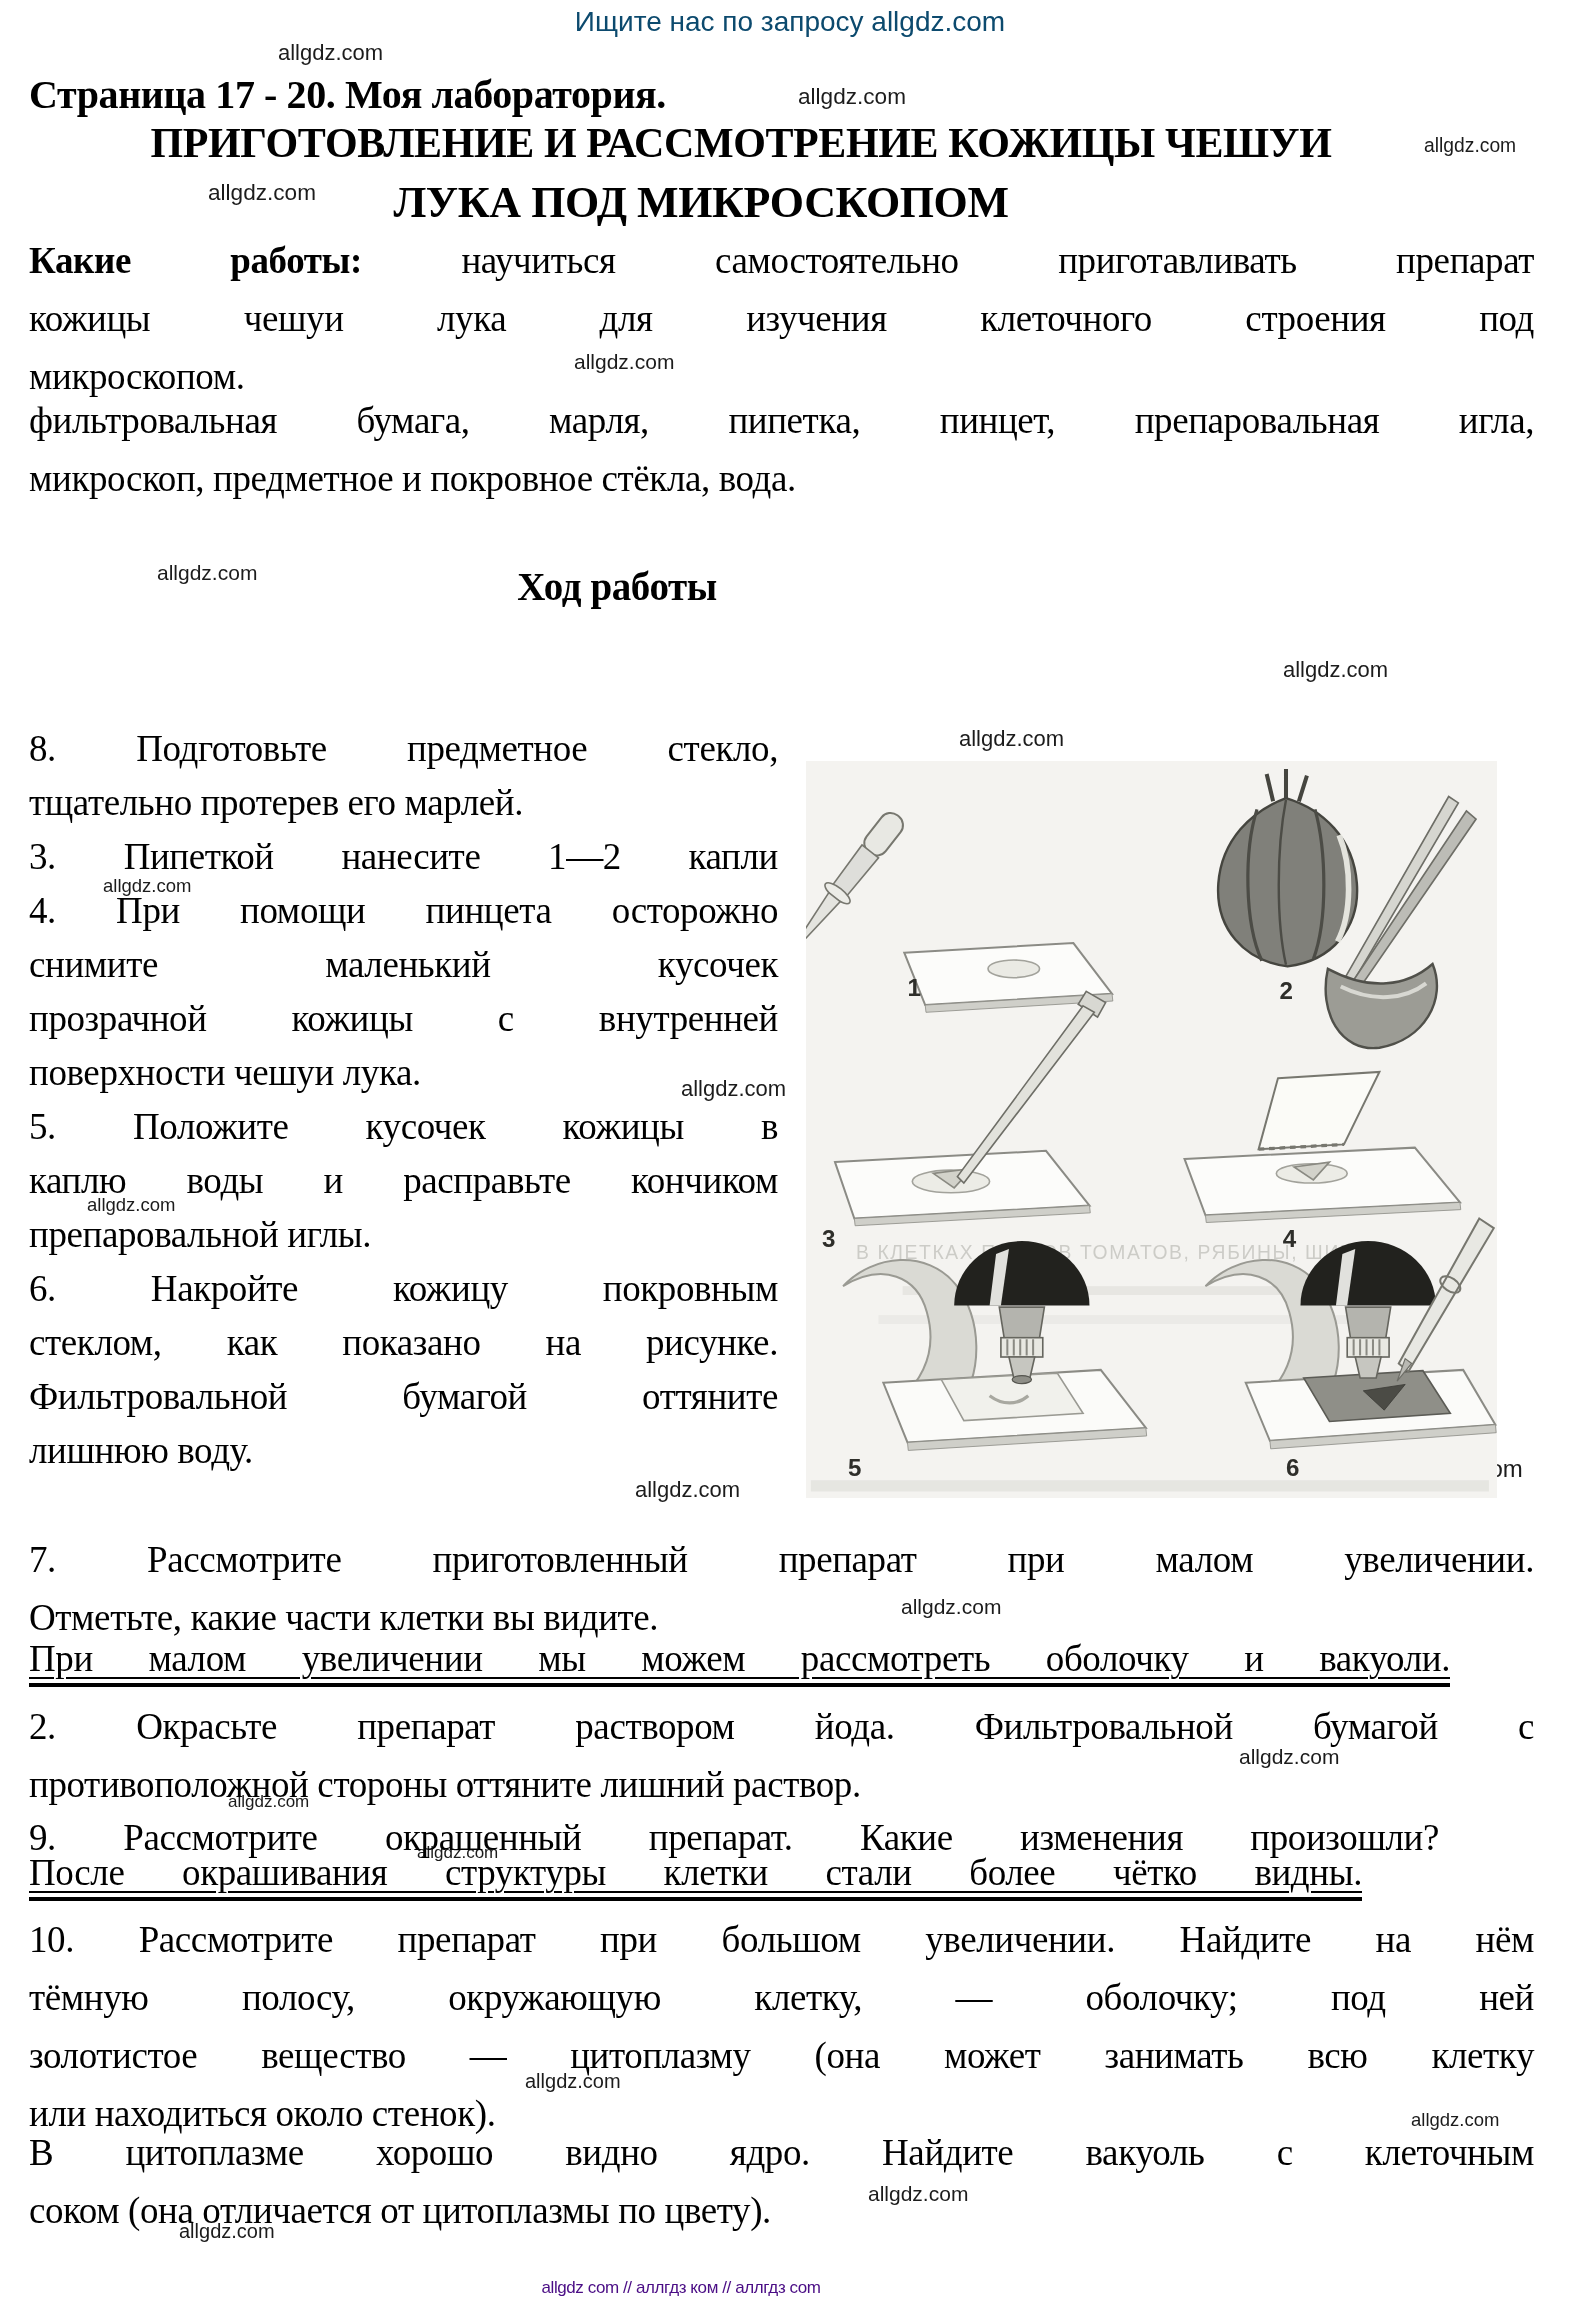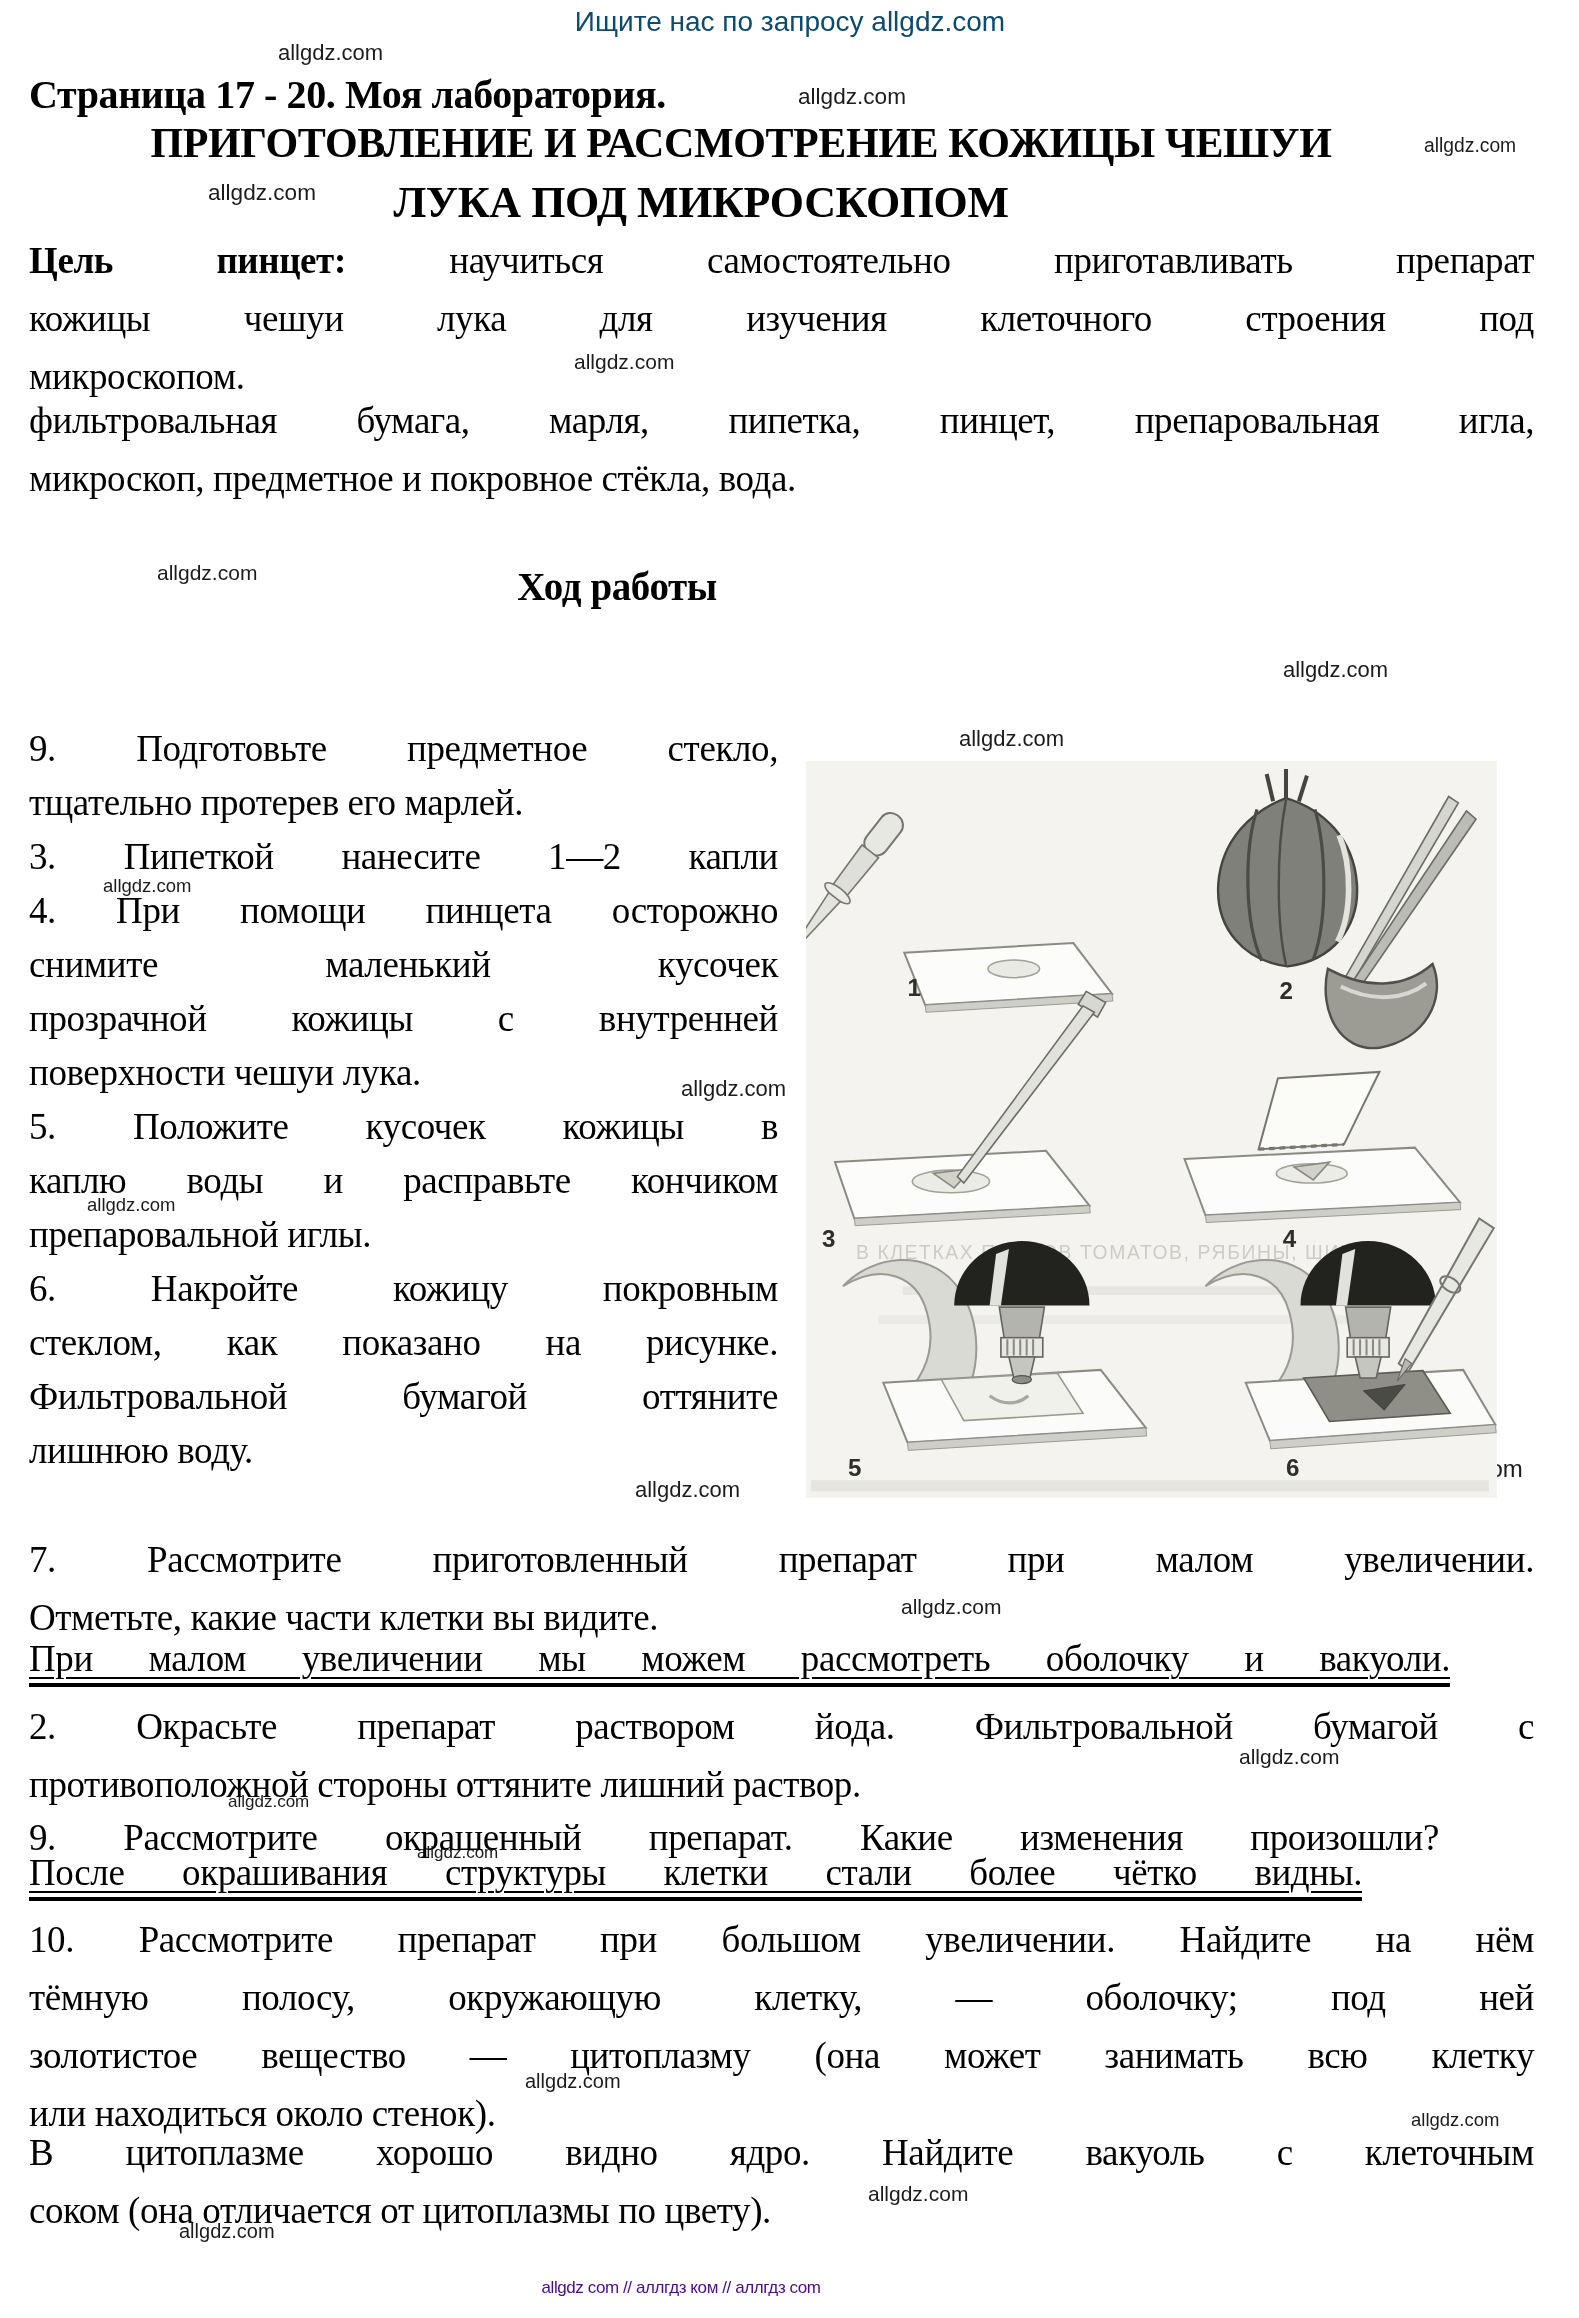--- a/index.html
+++ b/index.html
@@ -63,36 +63,36 @@
   <span class="wm" style="left:525px;top:2070px;font-size:20px">allgdz.com</span>
   <span class="wm" style="left:1411px;top:2109px;font-size:18.5px">allgdz.com</span>
   <span class="wm" style="left:868px;top:2182px;font-size:21px">allgdz.com</span>
   <span class="wm" style="left:179px;top:2220px;font-size:20px">allgdz.com</span>
 
   <div class="title">Страница 17 - 20. Моя лаборатория.</div>
   <div class="h1">ПРИГОТОВЛЕНИЕ И РАССМОТРЕНИЕ КОЖИЦЫ ЧЕШУИ</div>
   <div class="h2">ЛУКА ПОД МИКРОСКОПОМ</div>
 
   <div class="block" style="top:232px">
-    <div class="l j"><span class="bld">Цель пинцет:</span> <span>научиться самостоятельно приготавливать препарат</span></div>
+    <div class="l j"><span class="bld">Какие работы:</span> <span>научиться самостоятельно приготавливать препарат</span></div>
     <div class="l j">кожицы чешуи лука для изучения клеточного строения под</div>
     <div class="l">микроскопом.</div>
   </div>
 
   <div class="block" style="top:392px">
     <div class="l j">фильтровальная бумага, марля, пипетка, пинцет, препаровальная игла,</div>
     <div class="l">микроскоп, предметное и покровное стёкла, вода.</div>
   </div>
 
   <div class="hod">Ход работы</div>
 
 
   <div class="leftcol">
     <div>
-      <div class="l j">9. Подготовьте предметное стекло,</div>
+      <div class="l j">8. Подготовьте предметное стекло,</div>
       <div class="l">тщательно протерев его марлей.</div>
     </div>
     <div>
       <div class="l j">3. Пипеткой нанесите 1—2 капли</div>
     </div>
     <div>
       <div class="l j">4. При помощи пинцета осторожно</div>
       <div class="l j">снимите маленький кусочек</div>
       <div class="l j">прозрачной кожицы с внутренней</div>
       <div class="l">поверхности чешуи лука.</div>

